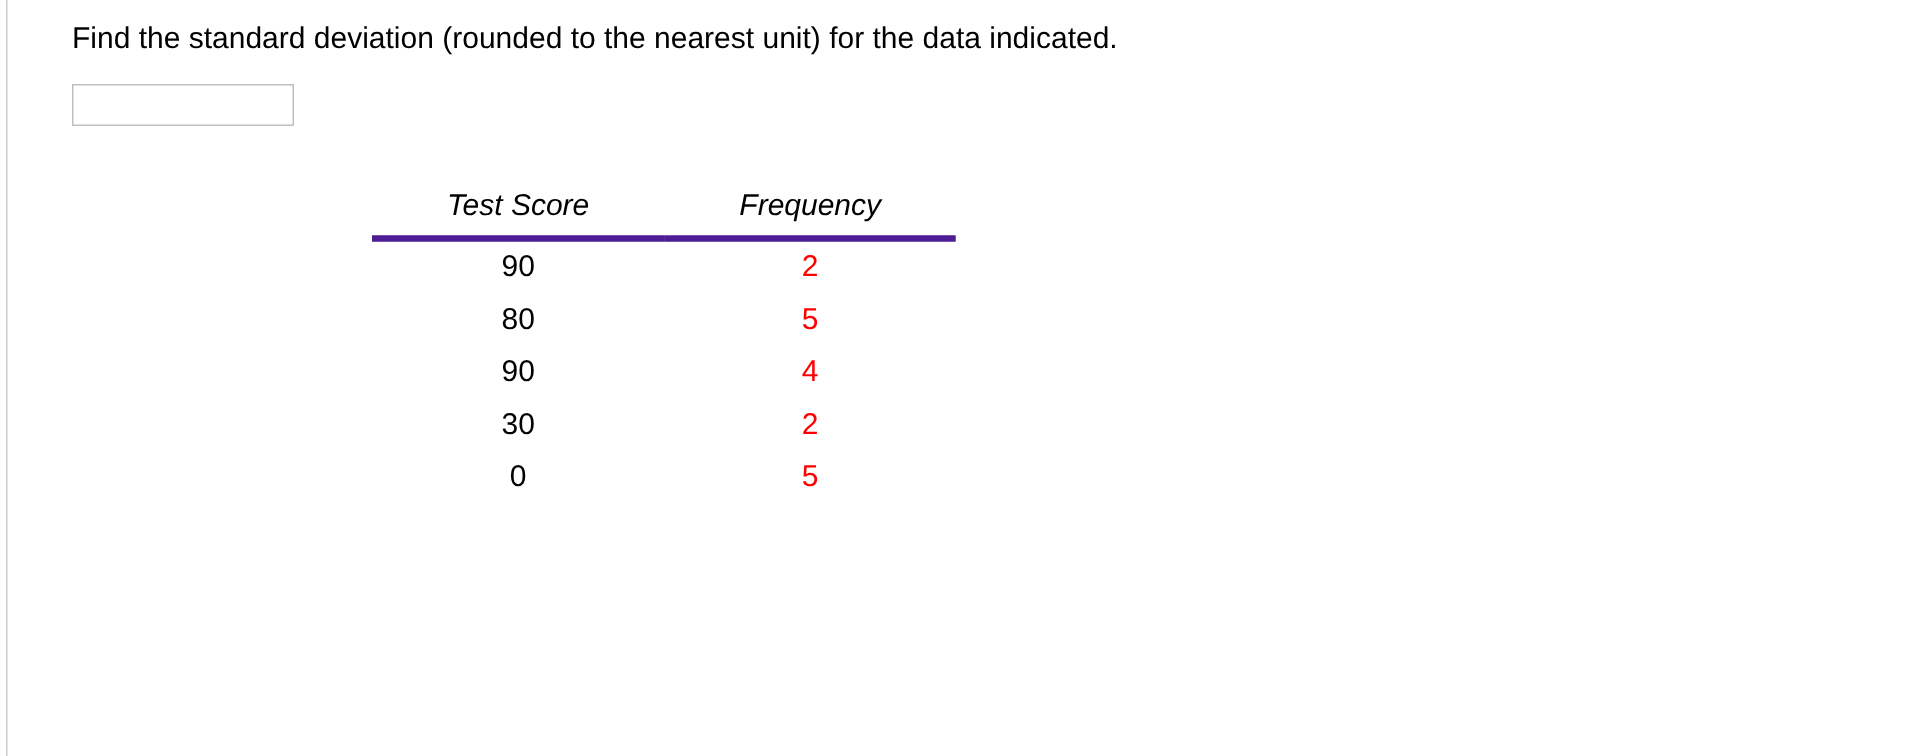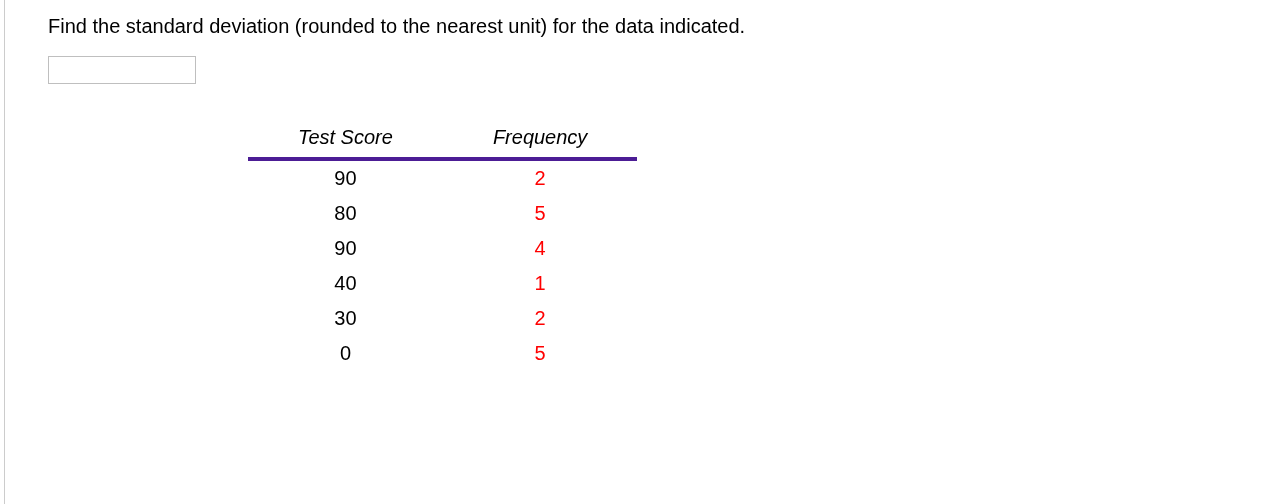--- a/index.html
+++ b/index.html
@@ -86,24 +86,20 @@
     </tr>
     <tr>
       <td class="score-col">80</td>
       <td class="freq-col">5</td>
     </tr>
     <tr>
       <td class="score-col">90</td>
       <td class="freq-col">4</td>
     </tr>
     <tr>
-      <td class="score-col">40</td>
-      <td class="freq-col">1</td>
-    </tr>
-    <tr>
       <td class="score-col">30</td>
       <td class="freq-col">2</td>
     </tr>
     <tr>
       <td class="score-col">0</td>
       <td class="freq-col">5</td>
     </tr>
   </tbody>
 </table>
 

